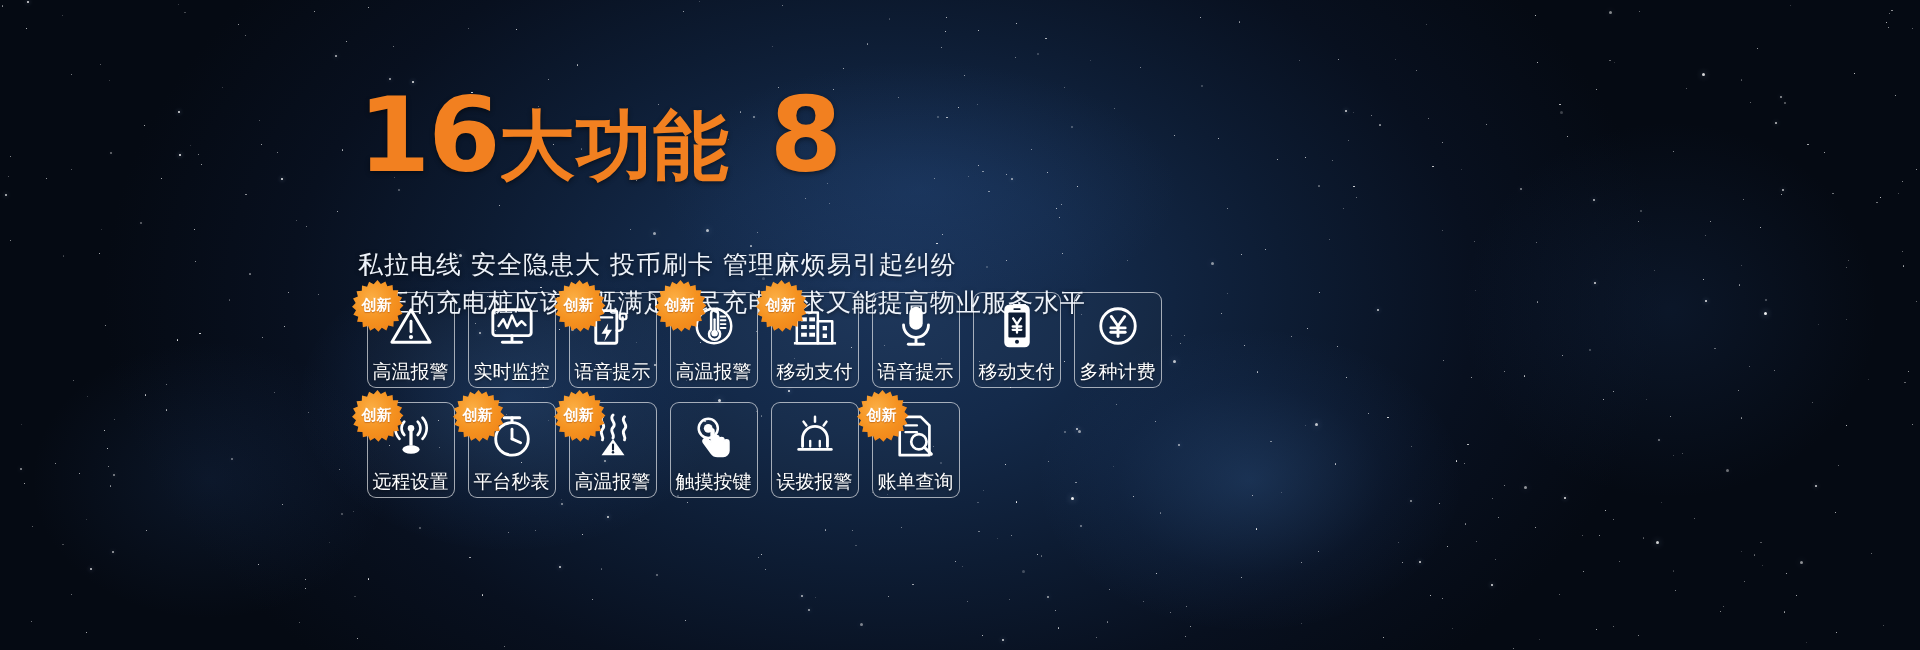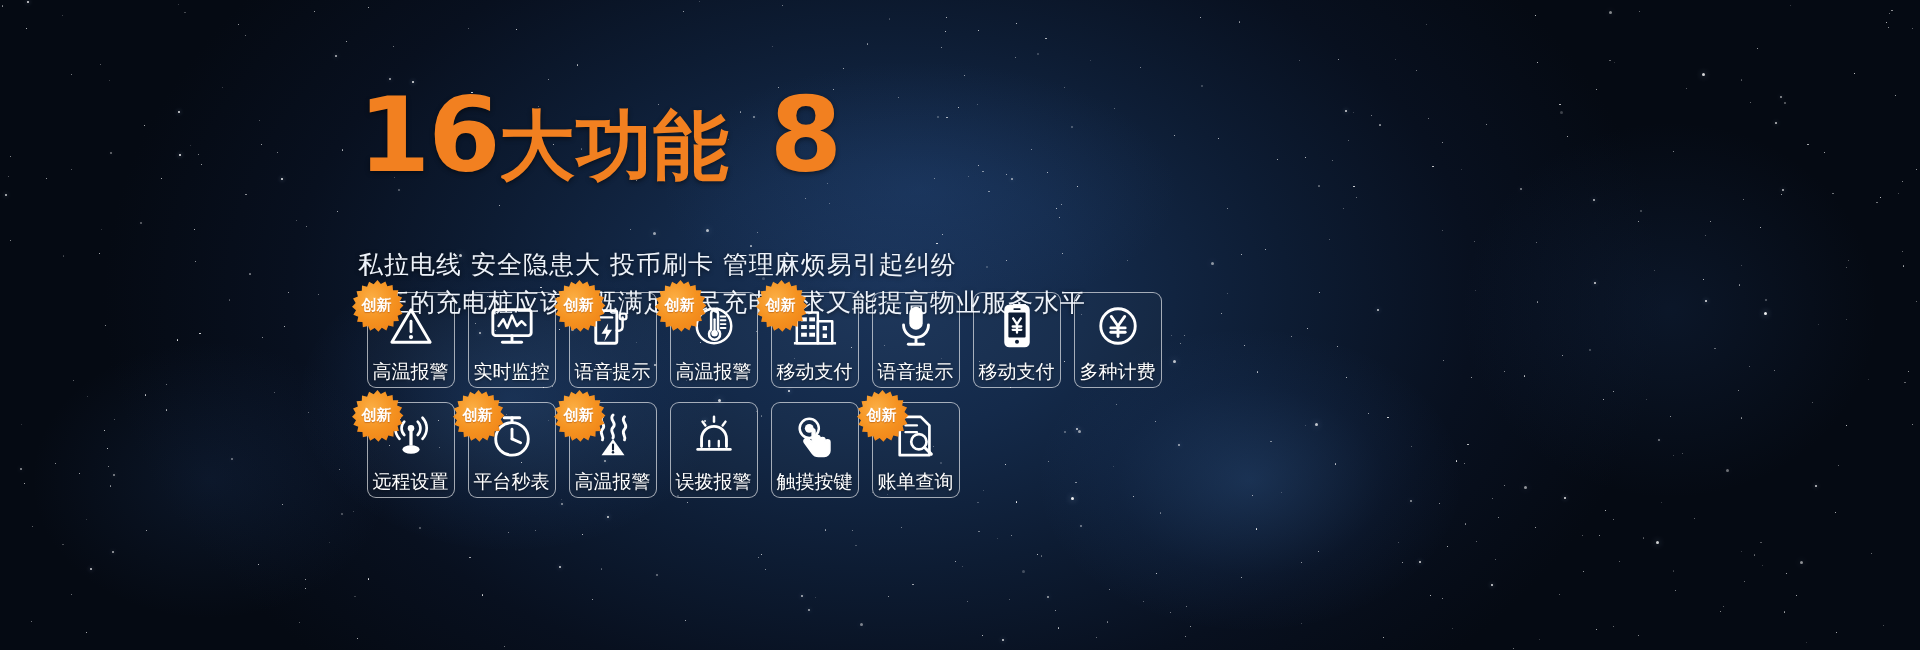--- a/index.html
+++ b/index.html
@@ -897,48 +897,48 @@
           <div class="badge">
             <div class="burst"></div>
             <div class="tail"></div>
             <div class="btxt">创新</div>
           </div>
         </div>
       </div>
       <div class="cell">
         <div class="card">
           <div class="gfx">
+            <svg viewBox="0 0 48 48" fill="none" stroke="#fff" stroke-width="2.6" stroke-linejoin="round" stroke-linecap="round">
+              <circle cx="18" cy="16" r="10"></circle>
+              <circle cx="18" cy="16" r="4.6" fill="#fff" stroke="none"></circle>
+              <path d="M21 18 v13 l-3.5 -4 a3 3 0 0 0 -4.4 4 l8 11 a8 8 0 0 0 6.5 3.4 h6 a6 6 0 0 0 6 -6 v-9 a2.6 2.6 0 0 0 -5.2 0 v-2.2 a2.6 2.6 0 0 0 -5.2 0 v-2 a2.6 2.6 0 0 0 -5.2 0 v-7.2 a2.6 2.6 0 0 0 -5.2 0 z" fill="#fff" stroke="#fff" stroke-width="1.6"></path>
+            </svg>
+          </div>
+          <div class="lbl">触摸按键</div>
+        </div>
+      </div>
+      <div class="cell">
+        <div class="card">
+          <div class="gfx">
             <svg viewBox="0 0 48 48" fill="none" stroke="#fff" stroke-width="3" stroke-linecap="round" stroke-linejoin="round">
               <path d="M11 35 v-8 a13 13 0 0 1 26 0 v8"></path>
               <line x1="7" y1="38" x2="41" y2="38"></line>
               <line x1="24" y1="4" x2="24" y2="9" stroke-width="2.6"></line>
               <line x1="12" y1="9" x2="15" y2="13" stroke-width="2.6"></line>
               <line x1="36" y1="9" x2="33" y2="13" stroke-width="2.6"></line>
               <line x1="19" y1="35" x2="19" y2="29" stroke-width="2.4"></line>
               <line x1="29" y1="35" x2="29" y2="29" stroke-width="2.4"></line>
             </svg>
           </div>
           <div class="lbl">误拨报警</div>
         </div>
       </div>
       <div class="cell">
         <div class="card">
           <div class="gfx">
-            <svg viewBox="0 0 48 48" fill="none" stroke="#fff" stroke-width="2.6" stroke-linejoin="round" stroke-linecap="round">
-              <circle cx="18" cy="16" r="10"></circle>
-              <circle cx="18" cy="16" r="4.6" fill="#fff" stroke="none"></circle>
-              <path d="M21 18 v13 l-3.5 -4 a3 3 0 0 0 -4.4 4 l8 11 a8 8 0 0 0 6.5 3.4 h6 a6 6 0 0 0 6 -6 v-9 a2.6 2.6 0 0 0 -5.2 0 v-2.2 a2.6 2.6 0 0 0 -5.2 0 v-2 a2.6 2.6 0 0 0 -5.2 0 v-7.2 a2.6 2.6 0 0 0 -5.2 0 z" fill="#fff" stroke="#fff" stroke-width="1.6"></path>
-            </svg>
-          </div>
-          <div class="lbl">触摸按键</div>
-        </div>
-      </div>
-      <div class="cell">
-        <div class="card">
-          <div class="gfx">
             <svg viewBox="0 0 48 48" fill="none" stroke="#fff" stroke-width="2.8" stroke-linejoin="round" stroke-linecap="round">
               <path d="M7 4 h22 l9 9 v31 h-31 z"></path>
               <line x1="13" y1="13" x2="25" y2="13" stroke-width="2.4"></line>
               <line x1="13" y1="20" x2="25" y2="20" stroke-width="2.4"></line>
               <circle cx="27" cy="30" r="8"></circle>
               <line x1="33" y1="36" x2="40" y2="43" stroke-width="3.2"></line>
             </svg>
           </div>
           <div class="lbl">账单查询</div>
           <div class="badge">

